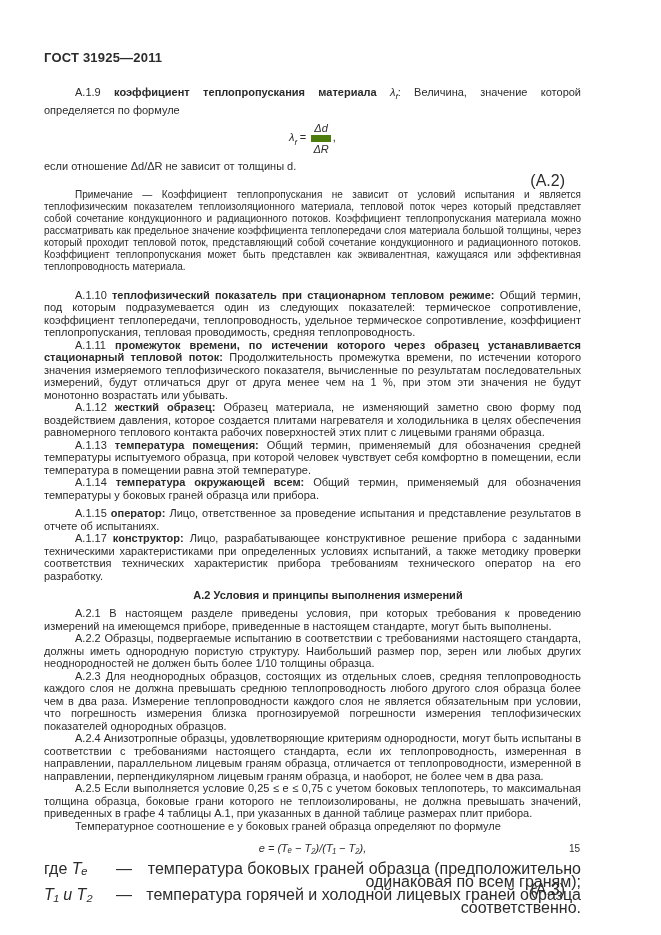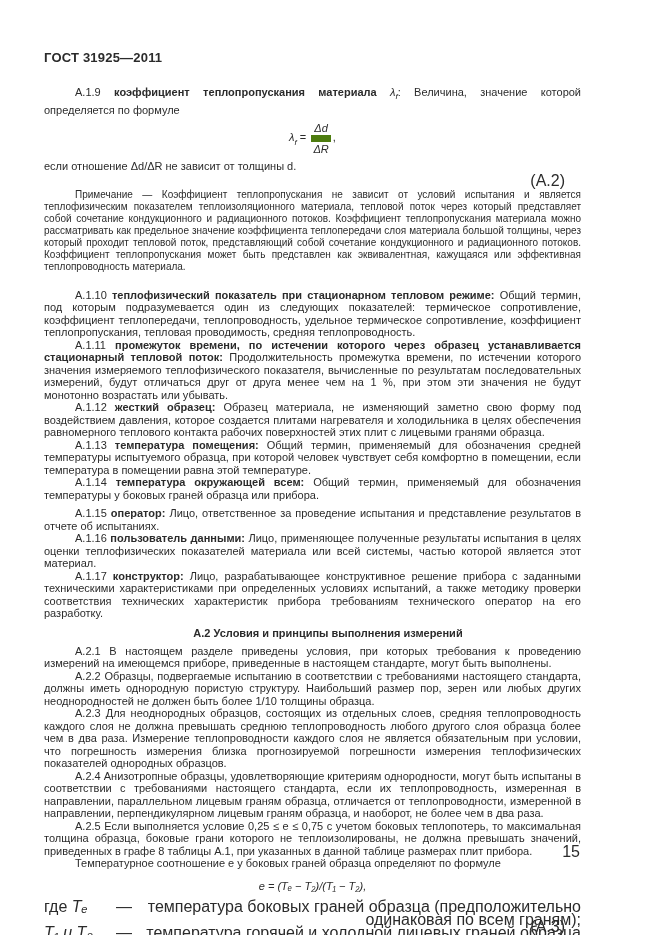--- a/index.html
+++ b/index.html
@@ -75,21 +75,21 @@
   sub.sub{font-size:8px;}
   .where-block{margin-top:4px; font-size:16px; line-height:13px;}
   .wrow{display:flex;}
   .w-c1{flex:0 0 72px; white-space:nowrap;}
   .w-c2{flex:0 0 24px;}
   .w-c3{flex:1 1 auto; text-align:right;}
   .page-number{
     position:absolute;
     top:843px;
     right:81px;
-    font-size:16px;
+    font-size:10px;
     color:#2b2b2b;
   }
   .gap-s{height:3px;}
 </style>
 </head>
 <body>
 
 <div class="page">
 
   <div class="doc-header">ГОСТ 31925—2011</div>
@@ -113,35 +113,34 @@
 
   <p class="para"><span>А.1.13 </span><span class="b">температура помещения: </span><span>Общий термин, применяемый для обозначения средней температуры испытуемого образца, при которой человек чувствует себя комфортно в помещении, если температура в помещении равна этой температуре.</span></p>
 
   <p class="para"><span>А.1.14 </span><span class="b">температура окружающей всем: </span><span>Общий термин, применяемый для обозначения температуры у боковых граней образца или прибора.</span></p>
 
   <div class="gap-s"></div>
   <div class="gap-s"></div>
 
   <p class="para"><span>А.1.15 </span><span class="b">оператор: </span><span>Лицо, ответственное за проведение испытания и представление результатов в отчете об испытаниях.</span></p>
 
-  <p class="para"><span>А.1.16 </span><span class="b">пользователь данными: </span><span>Лицо, применяющее полученные результаты испытания в целях оценки теплофизических показателей материала или всей системы, частью которой является этот материал.</span></p>
 
   <p class="para"><span>А.1.17 </span><span class="b">конструктор: </span><span>Лицо, разрабатывающее конструктивное решение прибора с заданными техническими характеристиками при определенных условиях испытаний, а также методику проверки соответствия технических характеристик прибора требованиям технического оператор на его разработку.</span></p>
 
   <h2 class="section-heading">А.2 Условия и принципы выполнения измерений</h2>
 
   <p class="para"><span>А.2.1 </span><span>В настоящем разделе приведены условия, при которых требования к проведению измерений на имеющемся приборе, приведенные в настоящем стандарте, могут быть выполнены.</span></p>
 
   <p class="para"><span>А.2.2 </span><span>Образцы, подвергаемые испытанию в соответствии с требованиями настоящего стандарта, должны иметь однородную пористую структуру. Наибольший размер пор, зерен или любых других неоднородностей не должен быть более 1/10 толщины образца.</span></p>
 
   <p class="para"><span>А.2.3 </span><span>Для неоднородных образцов, состоящих из отдельных слоев, средняя теплопроводность каждого слоя не должна превышать среднюю теплопроводность любого другого слоя образца более чем в два раза. Измерение теплопроводности каждого слоя не является обязательным при условии, что погрешность измерения близка прогнозируемой погрешности измерения теплофизических показателей однородных образцов.</span></p>
 
   <p class="para"><span>А.2.4 </span><span>Анизотропные образцы, удовлетворяющие критериям однородности, могут быть испытаны в соответствии с требованиями настоящего стандарта, если их теплопроводность, измеренная в направлении, параллельном лицевым граням образца, отличается от теплопроводности, измеренной в направлении, перпендикулярном лицевым граням образца, и наоборот, не более чем в два раза.</span></p>
 
-  <p class="para"><span>А.2.5 </span><span>Если выполняется условие 0,25 ≤ e ≤ 0,75 с учетом боковых теплопотерь, то максимальная толщина образца, боковые грани которого не теплоизолированы, не должна превышать значений, приведенных в графе 8 таблицы А.1, при указанных в данной таблице размерах плит прибора.</span></p>
+  <p class="para"><span>А.2.5 </span><span>Если выполняется условие 0,25 ≤ e ≤ 0,75 с учетом боковых теплопотерь, то максимальная толщина образца, боковые грани которого не теплоизолированы, не должна превышать значений, приведенных в графе 4 таблицы А.1, при указанных в данной таблице размерах плит прибора.</span></p>
 
   <p class="para">Температурное соотношение e у боковых граней образца определяют по формуле</p>
 
   <div class="formula" style="margin:9px 0 8px 0;">
     <span class="f-body var">e = (Tₑ − T₂)/(T₁ − T₂),</span>
     <span class="f-label">(А.3)</span>
   </div>
 
   <div class="where-block">
     <div class="wrow">

